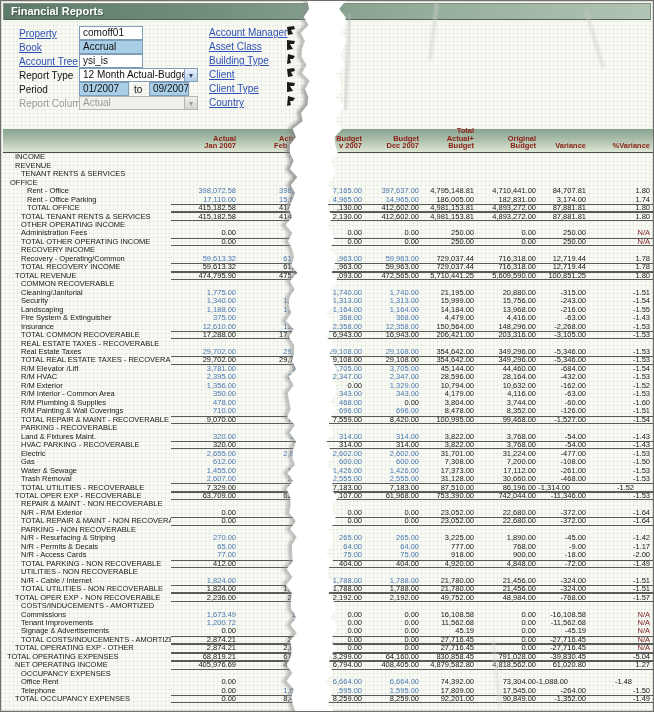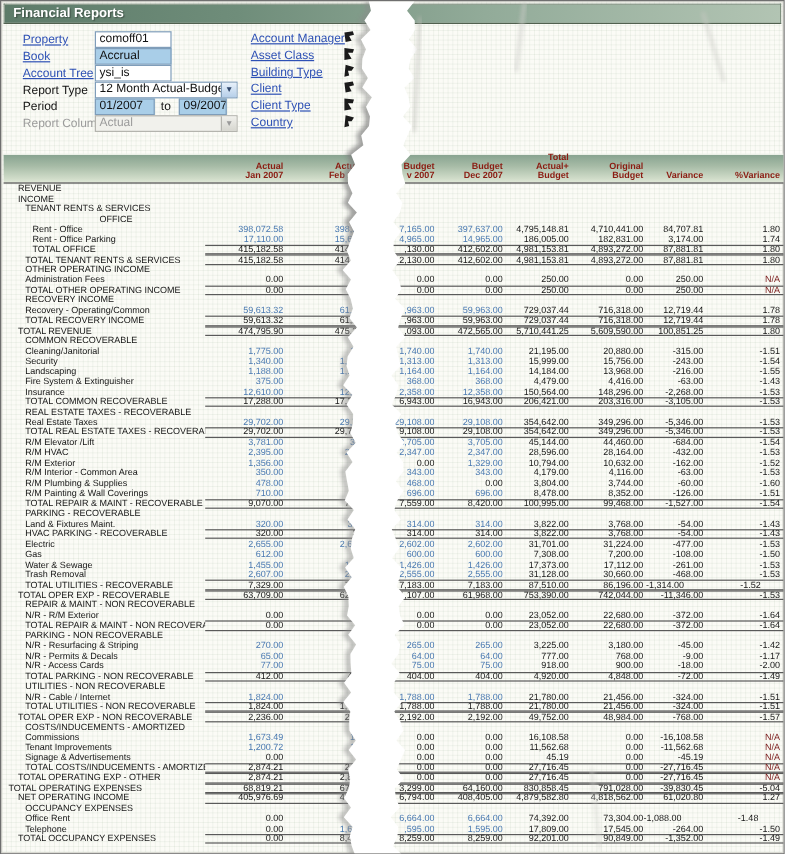--- a/index.html
+++ b/index.html
@@ -128,60 +128,60 @@
       <div class="thcell" style="width: 55px;">Total
 Actual+
 Budget</div>
       <div class="thcell" style="width: 62px;">Original
 Budget</div>
       <div class="thcell" style="width: 50px;">Variance</div>
       <div class="thcell" style="width: 64px;">%Variance</div>
     </div>
   <div class="tbody" id="tbody">
       <div class="trow sec">
+        <div class="lab" style="padding-left: 12px;">INCOME</div>
+        <div class="nums">
+          <div class="cell" style="width: 65px;"></div>
+          <div class="cell" style="width: 66px;"></div>
+          <div class="cell" style="width: 60px;"></div>
+          <div class="cell" style="width: 57px;"></div>
+          <div class="cell" style="width: 55px;"></div>
+          <div class="cell" style="width: 62px;"></div>
+          <div class="cell" style="width: 50px;"></div>
+          <div class="cell" style="width: 64px;"></div>
+        </div>
+      </div>
+      <div class="trow sec">
         <div class="lab" style="padding-left: 12px;">REVENUE</div>
         <div class="nums">
           <div class="cell" style="width: 65px;"></div>
           <div class="cell" style="width: 66px;"></div>
           <div class="cell" style="width: 60px;"></div>
           <div class="cell" style="width: 57px;"></div>
           <div class="cell" style="width: 55px;"></div>
           <div class="cell" style="width: 62px;"></div>
           <div class="cell" style="width: 50px;"></div>
           <div class="cell" style="width: 64px;"></div>
         </div>
       </div>
       <div class="trow sec">
-        <div class="lab" style="padding-left: 12px;">INCOME</div>
-        <div class="nums">
-          <div class="cell" style="width: 65px;"></div>
-          <div class="cell" style="width: 66px;"></div>
-          <div class="cell" style="width: 60px;"></div>
-          <div class="cell" style="width: 57px;"></div>
-          <div class="cell" style="width: 55px;"></div>
-          <div class="cell" style="width: 62px;"></div>
-          <div class="cell" style="width: 50px;"></div>
-          <div class="cell" style="width: 64px;"></div>
-        </div>
-      </div>
-      <div class="trow sec">
         <div class="lab" style="padding-left: 18px;">TENANT RENTS &amp; SERVICES</div>
         <div class="nums">
           <div class="cell" style="width: 65px;"></div>
           <div class="cell" style="width: 66px;"></div>
           <div class="cell" style="width: 60px;"></div>
           <div class="cell" style="width: 57px;"></div>
           <div class="cell" style="width: 55px;"></div>
           <div class="cell" style="width: 62px;"></div>
           <div class="cell" style="width: 50px;"></div>
           <div class="cell" style="width: 64px;"></div>
         </div>
       </div>
       <div class="trow sec">
-        <div class="lab" style="padding-left: 36px; margin-left: 44px;">OFFICE</div>
+        <div class="lab" style="padding-left: 7px;">OFFICE</div>
         <div class="nums">
           <div class="cell" style="width: 65px;"></div>
           <div class="cell" style="width: 66px;"></div>
           <div class="cell" style="width: 60px;"></div>
           <div class="cell" style="width: 57px;"></div>
           <div class="cell" style="width: 55px;"></div>
           <div class="cell" style="width: 62px;"></div>
           <div class="cell" style="width: 50px;"></div>
           <div class="cell" style="width: 64px;"></div>
         </div>
@@ -720,21 +720,21 @@
         </div>
       </div>
       <div class="trow det">
         <div class="lab" style="padding-left: 18px;">N/R - Resurfacing &amp; Striping</div>
         <div class="nums">
           <div class="cell lnk" style="width: 65px;">270.00</div>
           <div class="cell lnk" style="width: 66px;">2</div>
           <div class="cell lnk" style="width: 60px;">265.00</div>
           <div class="cell lnk" style="width: 57px;">265.00</div>
           <div class="cell" style="width: 55px;">3,225.00</div>
-          <div class="cell" style="width: 62px;">3,180.00</div>
+          <div class="cell" style="width: 62px;">1,890.00</div>
           <div class="cell" style="width: 50px;">-45.00</div>
           <div class="cell" style="width: 64px;">-1.42</div>
         </div>
       </div>
       <div class="trow det">
         <div class="lab" style="padding-left: 18px;">N/R - Permits &amp; Decals</div>
         <div class="nums">
           <div class="cell lnk" style="width: 65px;">65.00</div>
           <div class="cell lnk" style="width: 66px;">65</div>
           <div class="cell lnk" style="width: 60px;">64.00</div>

